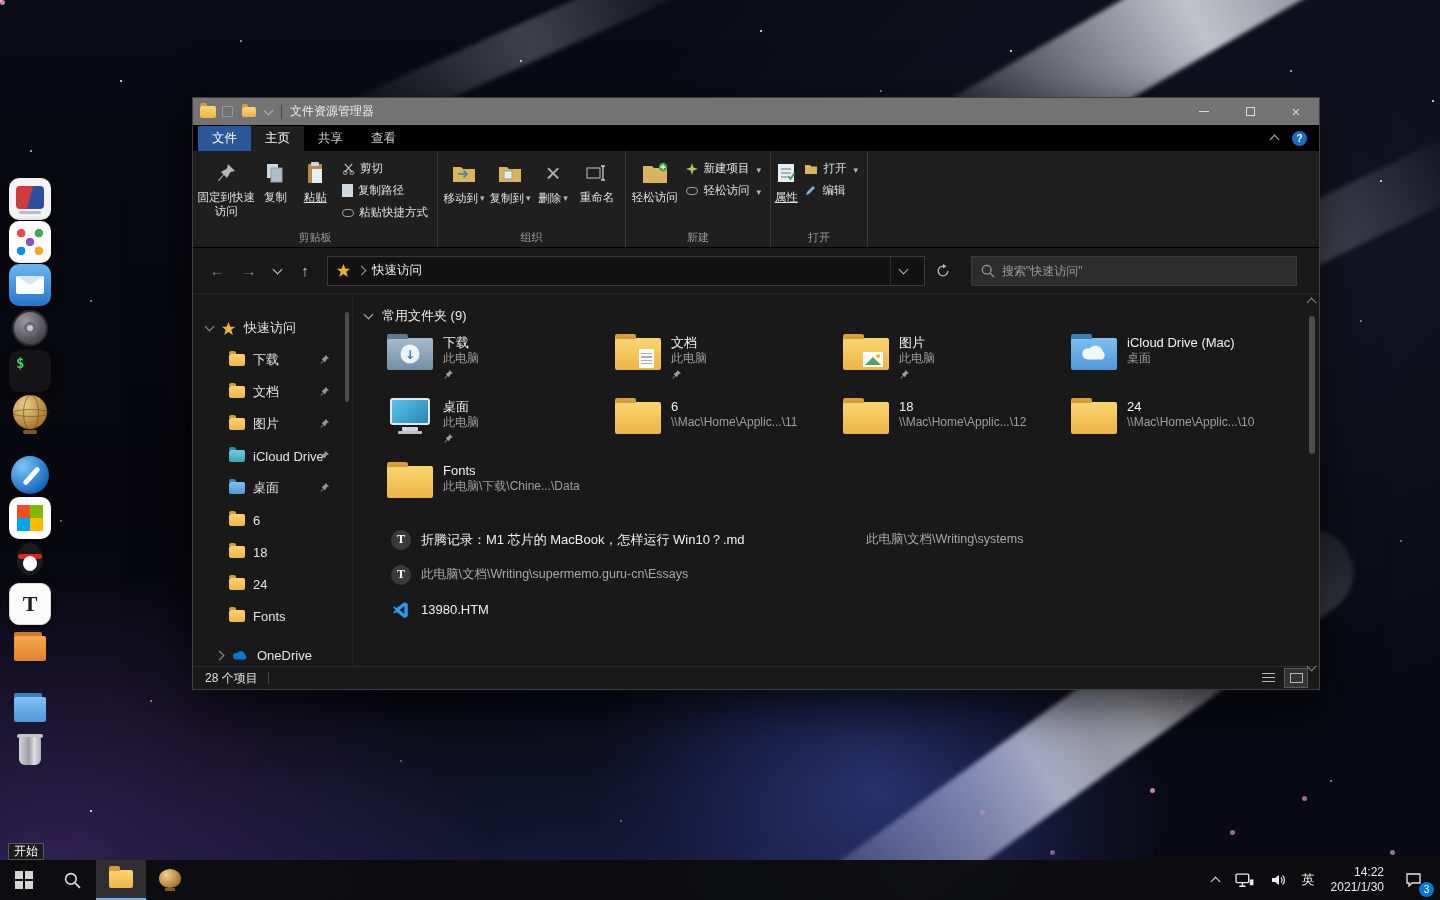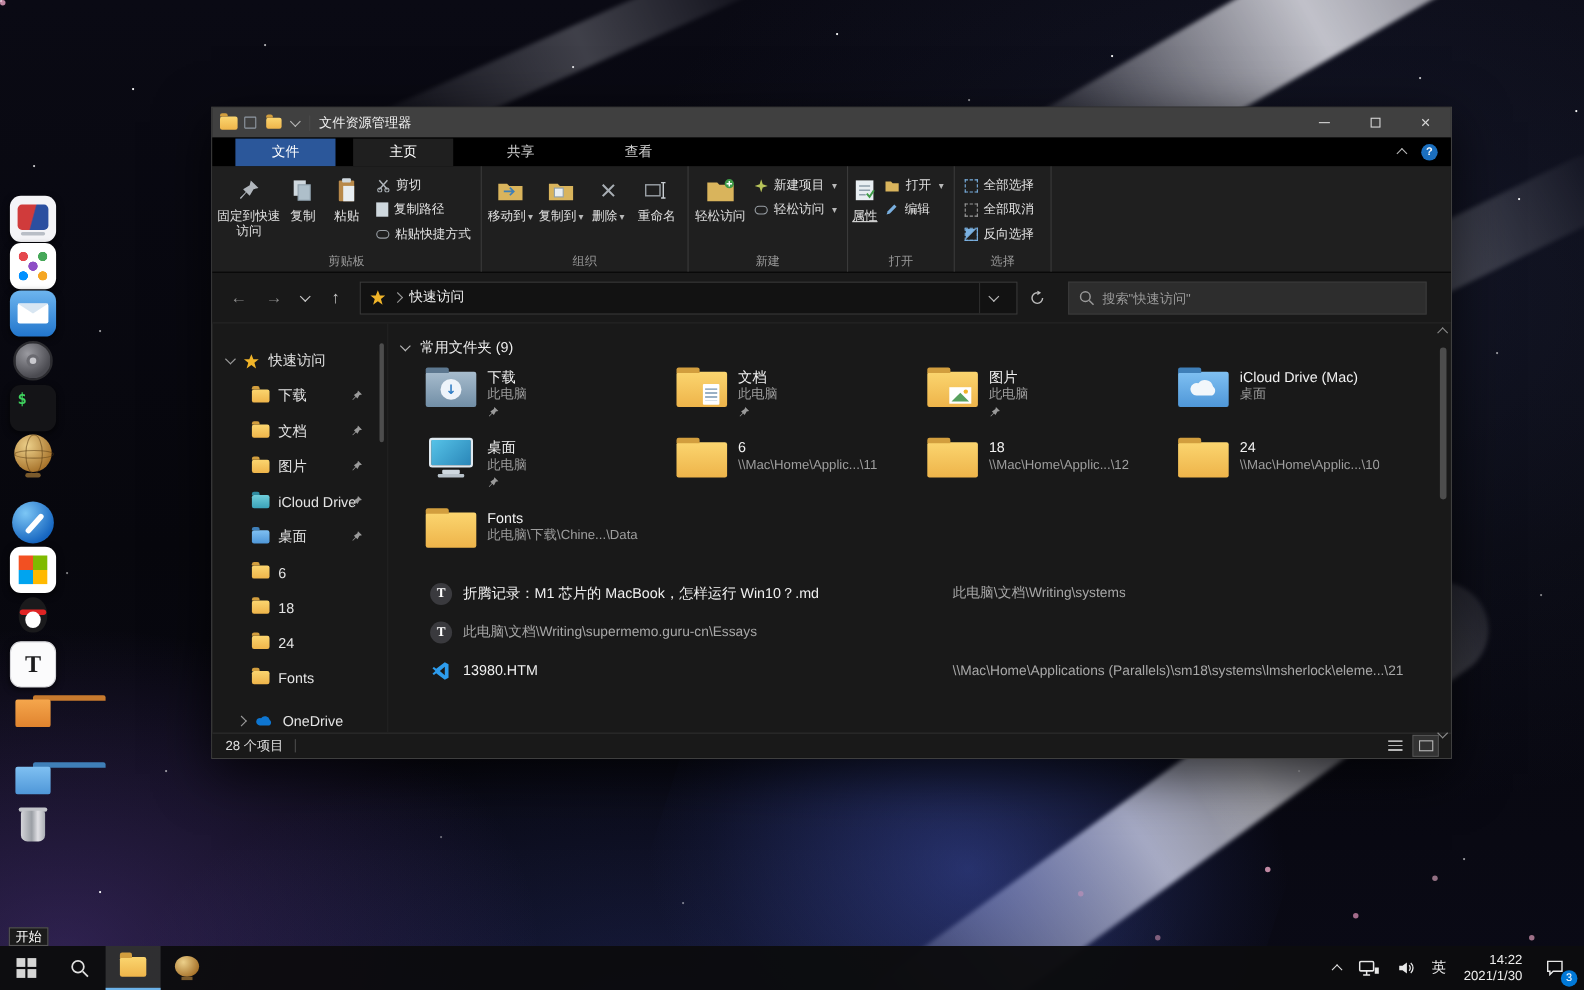--- a/index.html
+++ b/index.html
@@ -137,34 +137,34 @@
   .mon-screen { position:absolute; inset:2px 3px 9px 3px; border:2px solid #dfe9f0; border-radius:3px;
     background:linear-gradient(135deg,#56c3e8,#2a86b8); }
   .mon-stand { position:absolute; bottom:3px; left:50%; transform:translateX(-50%); width:16px; height:4px;
     background:#cfd8df; border-radius:1px; }
   .mon-base { position:absolute; bottom:0; left:50%; transform:translateX(-50%); width:24px; height:3px;
     background:#b8c2ca; border-radius:1px; }
 
   
   .window { position:absolute; left:192px; top:97px; width:1128px; height:593px; display:flex; flex-direction:column;
     background:#191919; border:1px solid #3f3f3f; box-shadow:0 14px 46px rgba(0,0,0,.7); color:#e8e8e8; font-size:12px; }
-  .titlebar { height:27px; background:#404040; display:flex; align-items:center; flex:none;justify-content:center; }
+  .titlebar { height:27px; background:#737373; display:flex; align-items:center; flex:none;justify-content:center; }
   .app-ic { margin:0 6px 0 7px; }
   .qat { display:flex; align-items:center; gap:9px; color:#b8b8b8; }
   .qat-sq { width:11px; height:11px; border:1.3px solid #8f98a2; border-radius:1px; }
   .qat-sep { width:1px; height:14px; background:#4a4a4a; margin:0 8px 0 9px; }
   .tb-title { font-size:12px; color:#f0f0f0; }
   .tb-spacer { flex:1; }
   .win-btn { width:46px; height:27px; display:flex; align-items:center; justify-content:center; color:#d8d8d8; }
   .win-btn .mini-bar { width:10px; height:1px; background:#d8d8d8; }
   .win-btn .mini-box { width:9px; height:9px; border:1px solid #d8d8d8; }
   .win-btn.close { font-size:15px; }
 
   .tabrow { height:26px; background:#000; display:flex; align-items:flex-end; padding-left:5px; position:relative; flex:none; }
-  .tab { height:25px; line-height:25px; padding:0 33px; color:#cfcfcf; font-size:12.5px;margin-left:16px; }
+  .tab { height:25px; line-height:25px; padding:0 14px; color:#cfcfcf; font-size:12.5px; }
   .tab.filetab { background:#2b579a; color:#fff; }
   .tab.active { background:#1f1f1f; color:#fff; }
   .tab-right { position:absolute; right:12px; top:0; height:26px; display:flex; align-items:center; gap:14px; color:#b8b8b8; }
   .help-ic { width:15px; height:15px; border-radius:50%; background:#1b6fbf; color:#fff; font-size:10px; font-weight:700;
     display:flex; align-items:center; justify-content:center; }
   .help-ic::after { content:"?"; }
 
   .ribbon { height:97px; background:#1f1f1f; display:flex; border-bottom:1px solid #000; flex:none; }
   .rgroup { display:flex; flex-direction:column; border-right:1px solid #3a3a3a; }
   .rgroup-body { flex:1; display:flex; align-items:stretch; padding:3px 3px 0 3px; }
@@ -374,21 +374,21 @@
           </div>
           <div class="bigbtn" style="width:40px;">
             <div class="bicon">
               <svg width="20" height="22" viewBox="0 0 20 22">
                   <rect x="2" y="2" width="11" height="14" fill="#cfd8de"></rect>
                   <rect x="6" y="6" width="11" height="14" fill="#aebfca" stroke="#8fa0ac"></rect>
                 </svg>
             </div>
             <div class="blabel">复制</div>
           </div>
-          <div class="bigbtn" style="width:44px;">
+          <div class="bigbtn" style="width:44px;text-decoration:underline;">
             <div class="bicon">
               <svg width="20" height="24" viewBox="0 0 20 24">
                   <rect x="3" y="3" width="14" height="19" rx="1" fill="#b8894a"></rect>
                   <rect x="6" y="1" width="8" height="4" rx="1" fill="#cfd8de"></rect>
                   <rect x="7" y="8" width="10" height="14" fill="#e8eef2"></rect>
                 </svg>
             </div>
             <div class="blabel">粘贴</div>
           </div>
           <div class="smallcol">
@@ -515,39 +515,20 @@
               <svg width="13" height="13" viewBox="0 0 13 13">
                   <path d="M2 11 l1-3 6-6 2 2-6 6 z" fill="#7ab0e0"></path>
                 </svg>
               <span>编辑</span>
             </div>
           </div>
         </div>
         <div class="rgroup-label">打开</div>
       </div>
 
-      <div class="rgroup" style="width:88px;">
-        <div class="rgroup-body">
-          <div class="smallcol">
-            <div class="smallbtn">
-              <span class="sel-ic"></span>
-              <span>全部选择</span>
-            </div>
-            <div class="smallbtn">
-              <span class="sel-ic none"></span>
-              <span>全部取消</span>
-            </div>
-            <div class="smallbtn">
-              <span class="sel-ic invert"></span>
-              <span>反向选择</span>
-            </div>
-          </div>
-        </div>
-        <div class="rgroup-label">选择</div>
-      </div>
 
       <div style="flex:1;"></div>
     </div>
 
     <div class="navbar">
       <div class="nav-btn dim">←</div>
       <div class="nav-btn dim">→</div>
       <div class="nav-btn" style="width:20px;">
           <span class="chv down"></span>
         </div>
@@ -779,21 +760,20 @@
               </span>
             <span class="f-path">此电脑\文档\Writing\supermemo.guru-cn\Essays</span>
           </div>
           <div class="file-row">
             <span class="f-ic">
               <svg width="18" height="18" viewBox="0 0 16 16">
                   <path d="M11 1 L14 2.5 V13.5 L11 15 L4 9.8 L2.2 11.2 L1 10.2 L3.4 8 L1 5.8 L2.2 4.8 L4 6.2 Z M11 4.5 L7 8 L11 11.5 Z" fill="#2d9ced"></path>
                 </svg>
             </span>
             <span class="f-name">13980.HTM</span>
-            <span class="f-path">\\Mac\Home\Applications (Parallels)\sm18\systems\lmsherlock\eleme...\21</span>
           </div>
         </div>
 
         <div class="main-scroll">
           <span class="arr top chv up"></span>
           <div class="handle"></div>
           <span class="arr bot chv down"></span>
         </div>
       </div>
     </div>

